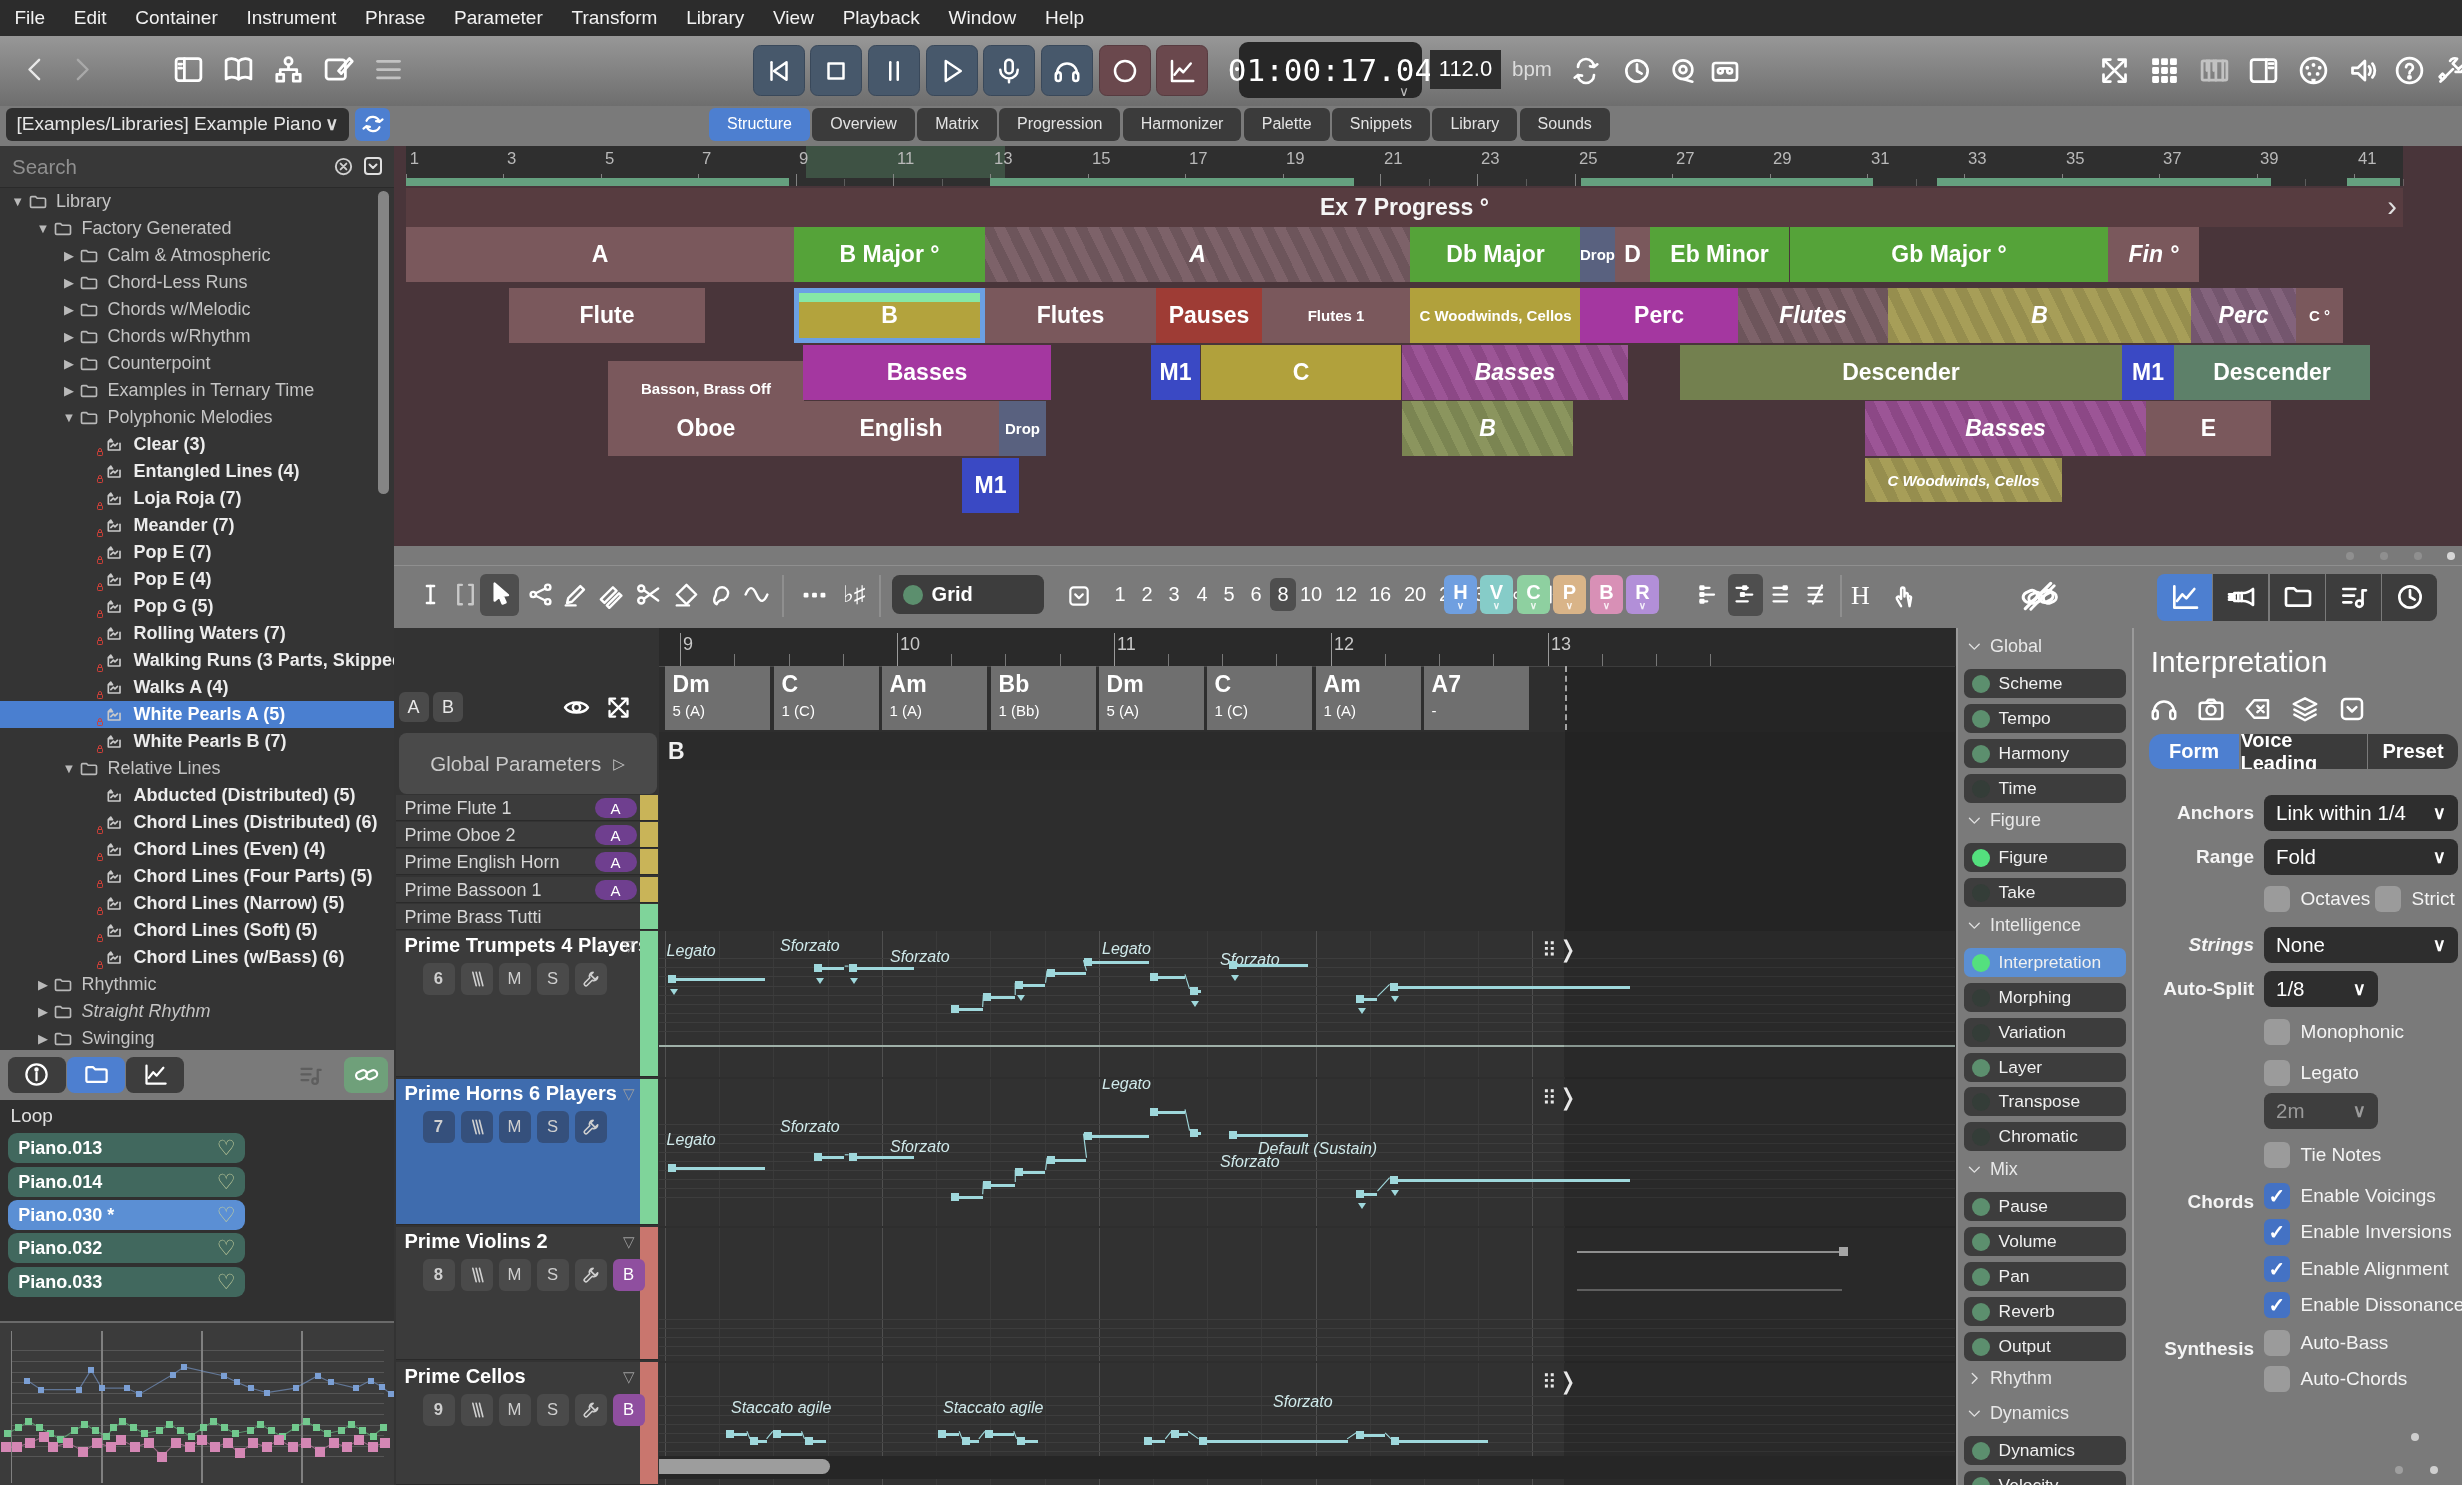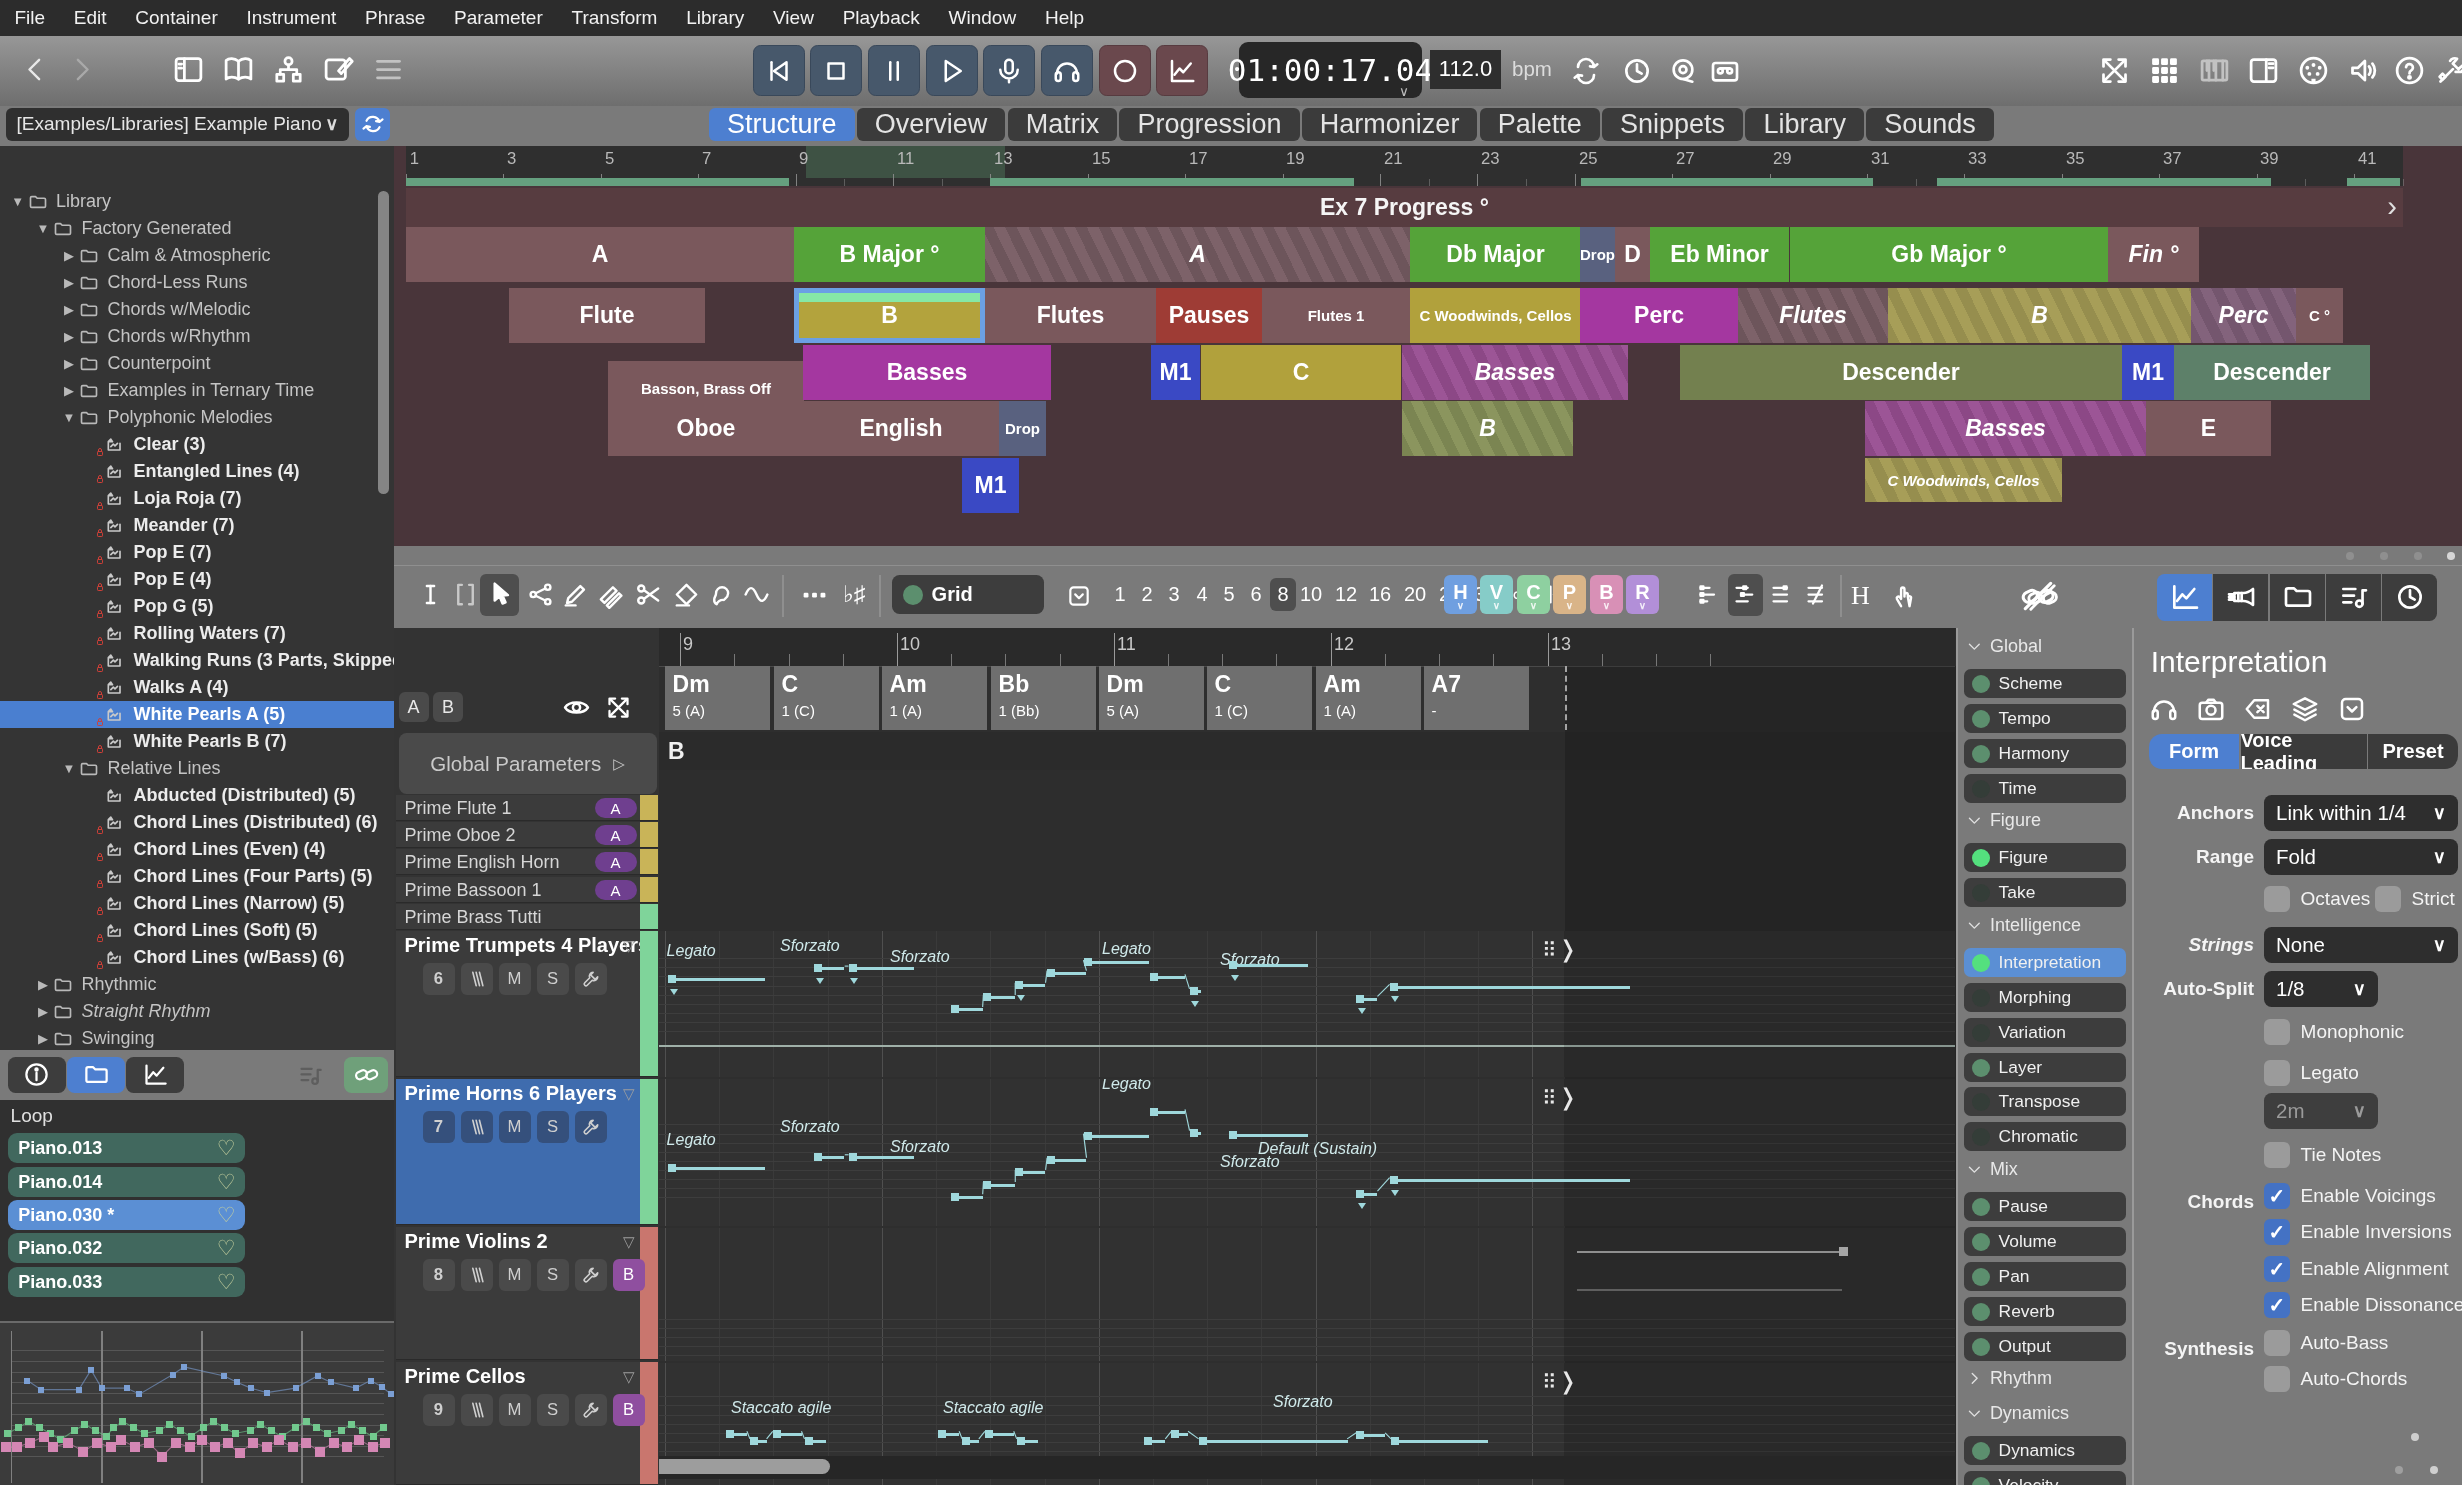--- a/index.html
+++ b/index.html
@@ -18,21 +18,21 @@
   #time-box{left:1239px;top:6px;width:183px;height:56px;background:#272727;border-radius:9px;
             font-family:"DejaVu Sans Mono",monospace;font-size:31px;color:#fff;display:flex;align-items:center;justify-content:center;}
   #time-caret{left:1399px;top:47px;font-size:13.6px;color:#bbb;}
   #bpm-box{left:1430px;top:13.6px;width:71px;height:39px;background:#2e2e2e;font-size:22px;color:#fff;display:flex;align-items:center;justify-content:center;}
   #bpm-label{left:1512px;top:21px;font-size:20.5px;color:#dcdcdc;}
   
   #selector-row{left:0;top:106px;width:2462px;height:39px;}
   #proj-select{left:6px;top:1.5px;width:343px;height:33px;background:#2f2f2f;border-radius:6px;display:flex;align-items:center;color:#e6e6e6;font-size:19px;padding:0 10.6px;box-sizing:border-box;}
   #proj-sync{left:355px;top:1.5px;width:35px;height:33px;border-radius:6px;background:#4d7fd0;display:flex;align-items:center;justify-content:center;}
   #tabs{left:709px;top:1.5px;height:33px;display:flex;gap:2.3px;}
-  .tab{height:33px;padding:0 18px;background:#3b3b3b;color:#e3e3e3;font-size:27px;display:flex;align-items:center;border-radius:6px;}
+  .tab{height:33px;padding:0 18px;background:#3b3b3b;color:#e3e3e3;font-size:16px;display:flex;align-items:center;border-radius:6px;}
   .tab.active{background:#4d7fd0;color:#fff;}
   
   #sidebar{left:0;top:146px;width:394px;height:1340px;background:#343434;}
   #search-row{left:0;top:0;width:394px;height:41px;background:#383838;border-bottom:1.5px solid #2a2a2a;}
   #search-ph{position:absolute;left:12px;top:9px;color:#8f8f8f;font-size:20.5px;}
   #tree{left:0;top:42px;width:394px;height:861px;overflow:hidden;}
   .trow{position:relative;height:27px;display:flex;align-items:center;}
   .trow.sel{background:#4a7fd0;}
   .tlabel{font-size:18px;color:#c4c4c4;white-space:nowrap;}
   .tlabel.item{color:#ececec;font-weight:bold;}
@@ -356,20 +356,35 @@
         <div class="tab">Matrix</div>
         <div class="tab">Progression</div>
         <div class="tab">Harmonizer</div>
         <div class="tab">Palette</div>
         <div class="tab">Snippets</div>
         <div class="tab">Library</div>
         <div class="tab">Sounds</div>
       </div>
     </div>
   <div id="sidebar" class="abs">
+      <div class="abs" id="search-row">
+        <div class="abs" id="search-ph">Search</div>
+        <div class="flex" style="position: absolute; left: 332px; top: 9px; width: 23px; height: 23px;">
+          <svg width="23" height="23" viewBox="0 0 24 24" fill="none" stroke="#cfcfcf" stroke-width="2" stroke-linecap="round" stroke-linejoin="round">
+            <circle cx="12" cy="12" r="8"></circle>
+            <path d="M9 9 L15 15 M15 9 L9 15"></path>
+          </svg>
+        </div>
+        <div class="flex" style="position: absolute; left: 361px; top: 7.6px; width: 24px; height: 24px;">
+          <svg width="24" height="24" viewBox="0 0 24 24" fill="none" stroke="#e0e0e0" stroke-width="2" stroke-linecap="round" stroke-linejoin="round">
+            <rect x="4" y="4" width="16" height="16" rx="3"></rect>
+            <path d="M8.5 10.5 L12 14 L15.5 10.5"></path>
+          </svg>
+        </div>
+      </div>
       <div class="abs" id="tree">
         <div class="trow" style="padding-left: 7.6px;">
           <div class="disc">▼</div>
           <div style="width: 24px; flex: 0 0 auto;">
             <svg width="20" height="20" viewBox="0 0 24 24" fill="none" stroke="#b9b9b9" stroke-width="2" stroke-linecap="round" stroke-linejoin="round">
               <path d="M3 7 a1.5 1.5 0 0 1 1.5 -1.5 H9 L11 7.5 H19.5 A1.5 1.5 0 0 1 21 9 V17 a1.5 1.5 0 0 1 -1.5 1.5 H4.5 A1.5 1.5 0 0 1 3 17 Z"></path>
             </svg>
           </div>
           <div class="tlabel" style="margin-left: 4.5px;">Library</div>
         </div>

